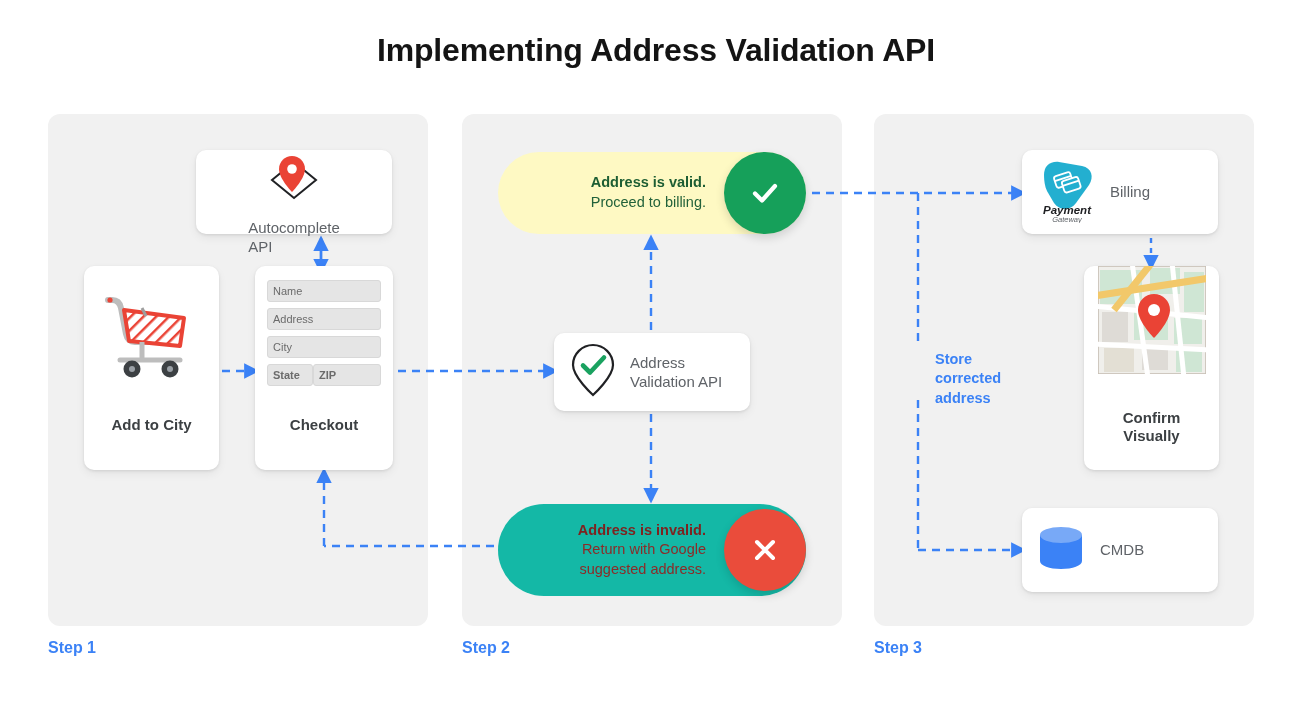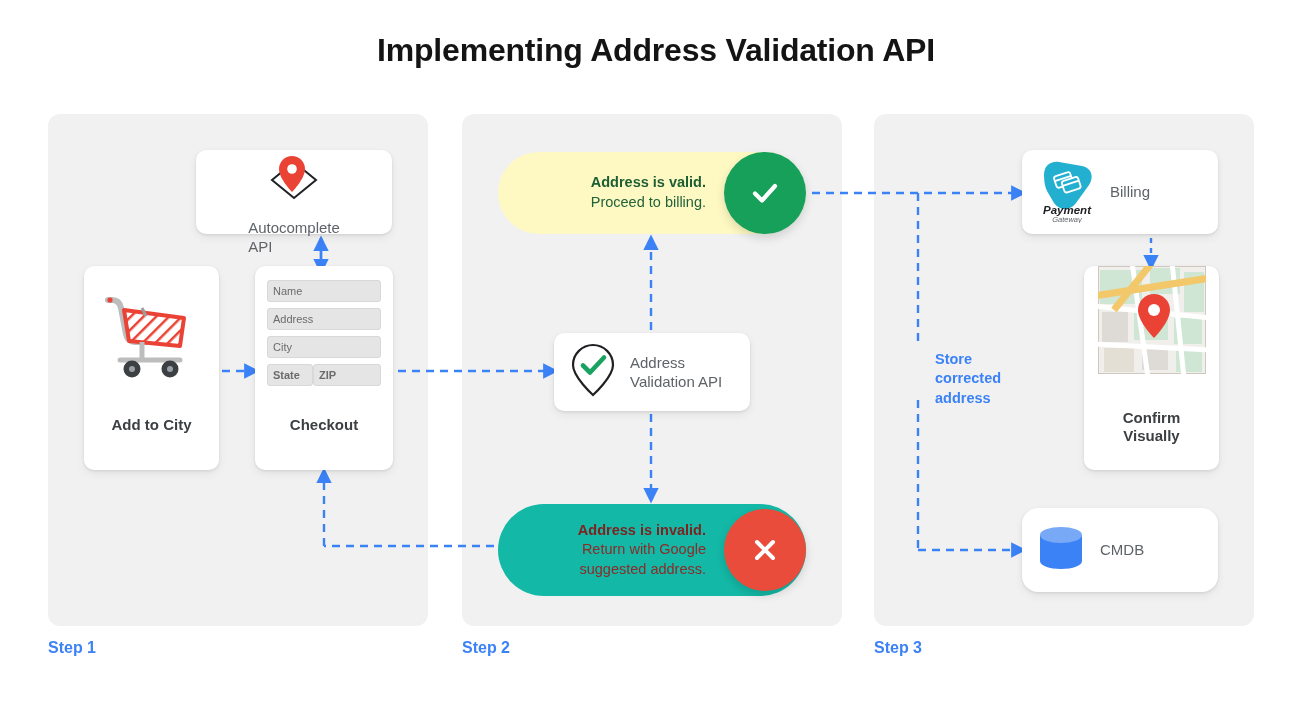--- a/index.html
+++ b/index.html
@@ -114,21 +114,21 @@
   }
   #card-confirm .card-label{
     position:absolute;bottom:24px;left:0;width:100%;text-align:center;
     font-weight:bold;color:#3c4043;font-size:15px;line-height:1.25;
     white-space:pre-line;
   }
 
   
   #card-cmdb{
     left:1022px;top:508px;width:196px;height:84px;
-    display:flex;align-items:center;padding:0 14px;gap:14px;border-radius:16px;
+    display:flex;align-items:center;padding:0 14px;gap:14px;
   }
 
   
   .pill{
     position:absolute;
     border-radius:50px;
     display:flex;align-items:center;justify-content:flex-end;
     box-sizing:border-box;
   }
   #pill-valid{

